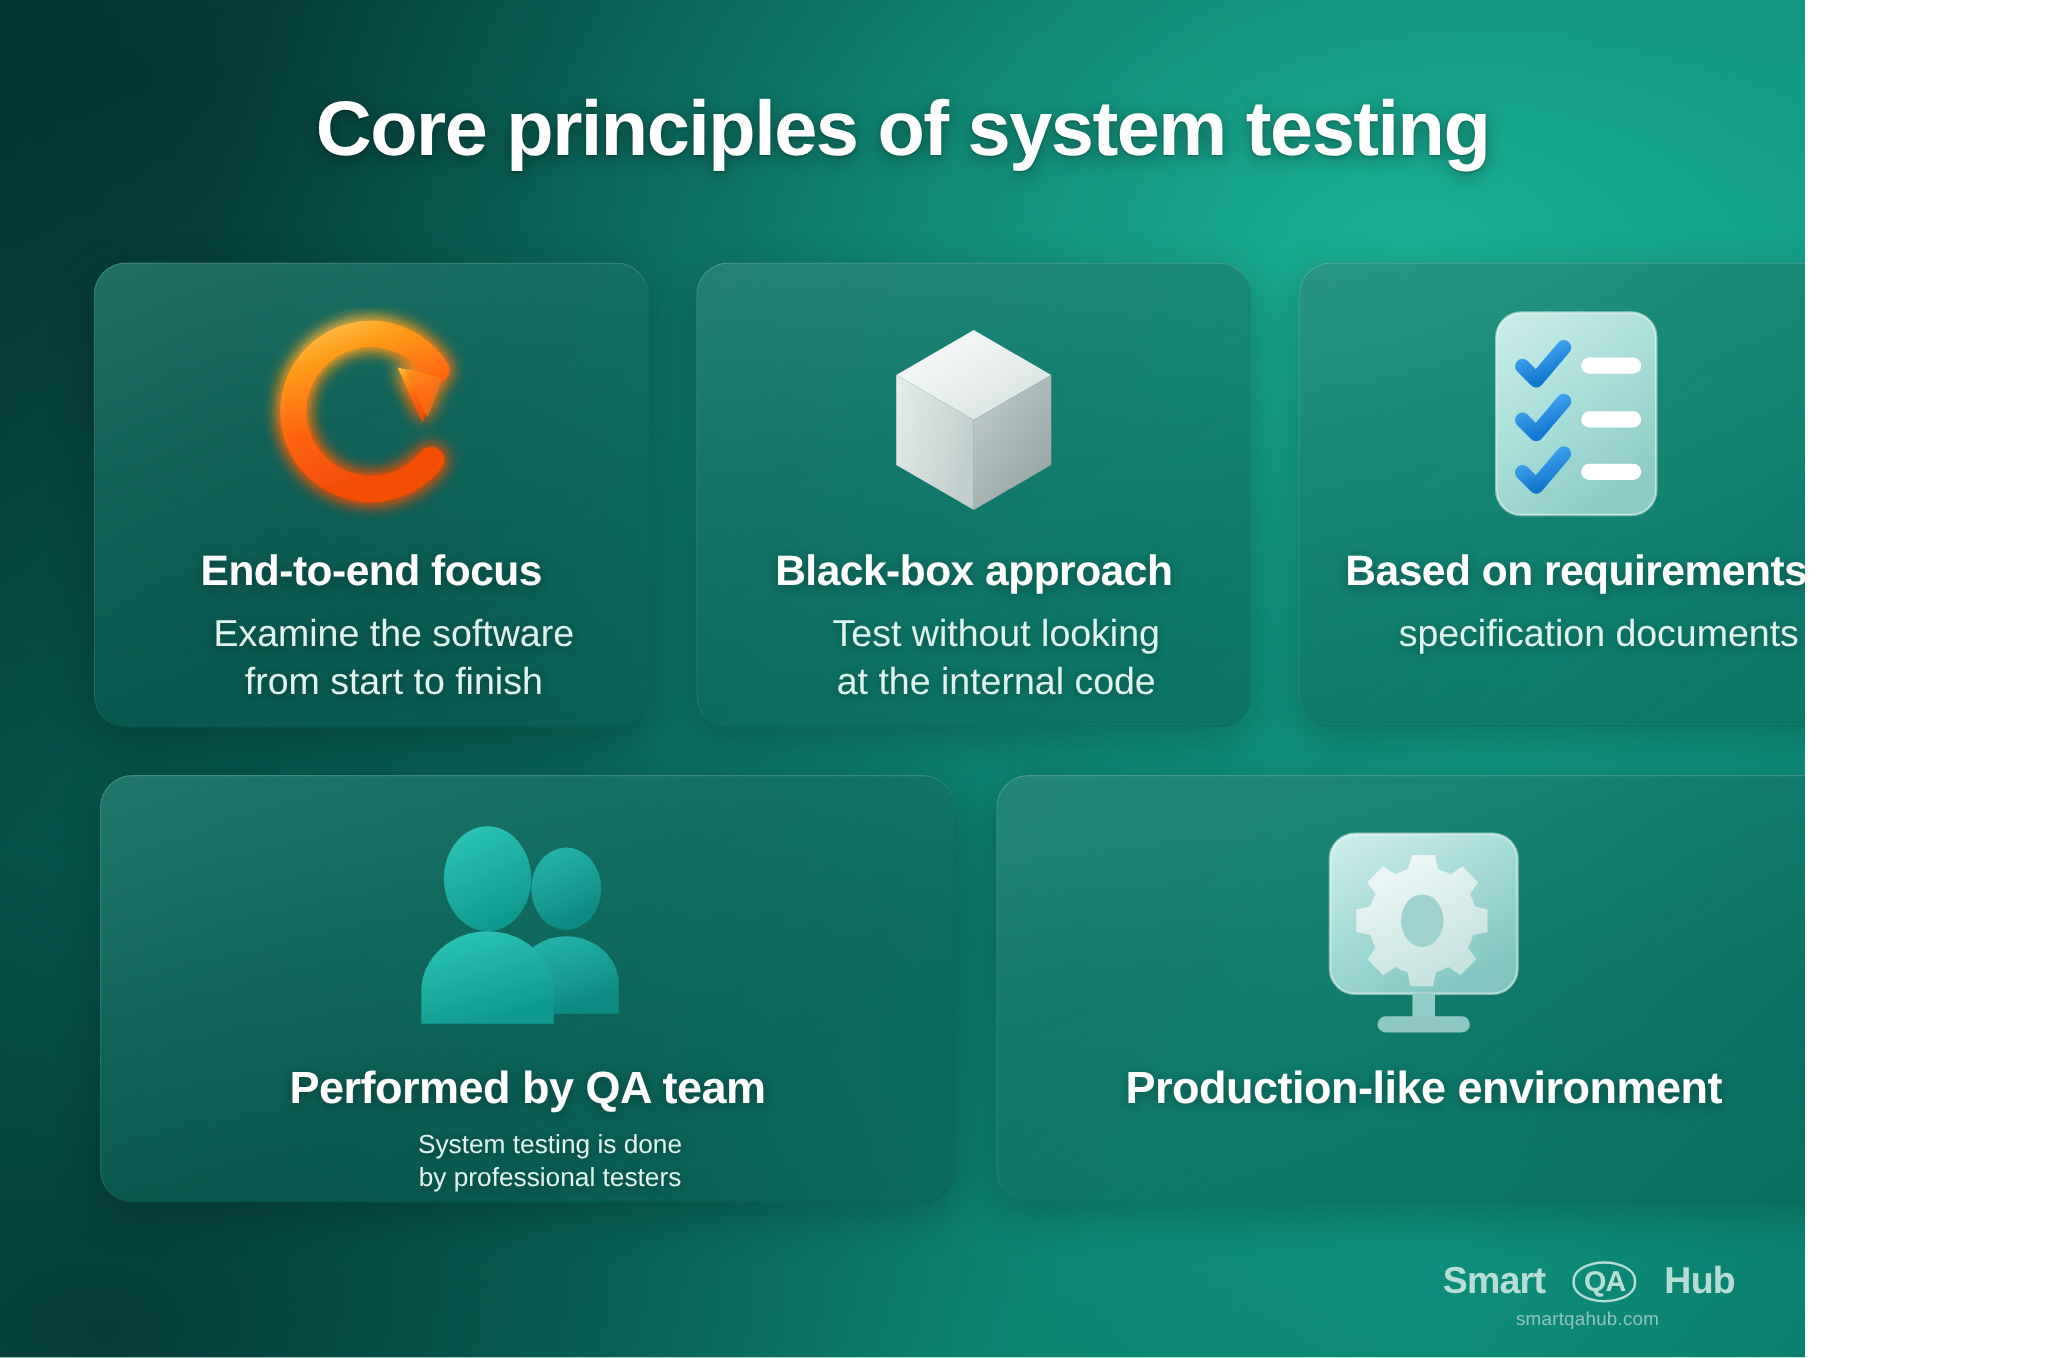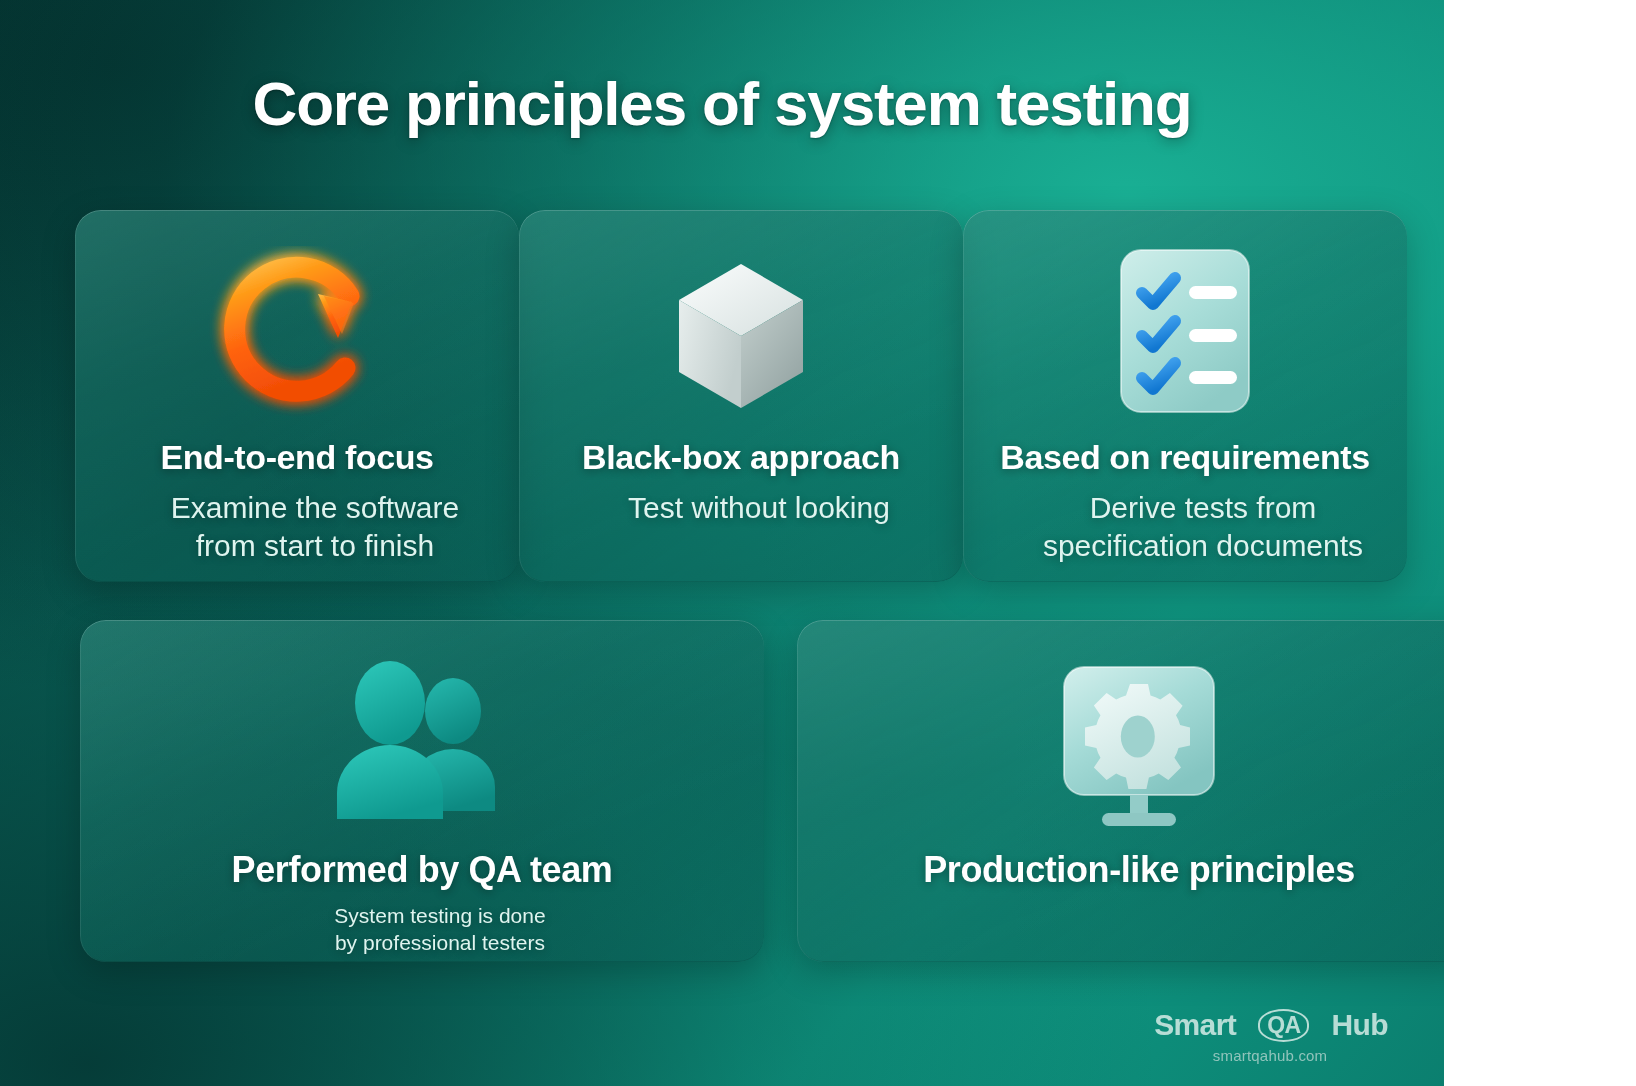--- a/index.html
+++ b/index.html
@@ -34,20 +34,21 @@
     text-shadow:0 3px 14px rgba(0,0,0,0.35), 0 1px 2px rgba(0,0,0,0.3);
     white-space:nowrap;
   }
 
   
   #grid-top{
     position:absolute;
     left:75px; top:210px;
     width:1410px;
     display:flex;
+    gap:38px;
   }
   #grid-bottom{
     position:absolute;
     left:80px; top:620px;
     width:1402px;
     display:flex;
     gap:33px;
   }
 
   .card{
@@ -202,20 +203,21 @@
           <g transform="translate(90,90)">
             <path d="M0,-72 L62,-36 L0,0 L-62,-36 Z" fill="url(#cube-top)"></path>
             <path d="M-62,-36 L0,0 L0,72 L-62,36 Z" fill="url(#cube-left)"></path>
             <path d="M62,-36 L62,36 L0,72 L0,0 Z" fill="url(#cube-right)"></path>
           </g>
         </svg>
       </div>
       <div class="card-heading">Black-box approach</div>
       <div class="card-desc">
         <span>Test without looking</span>
+        <span class="l2">at the internal code</span>
       </div>
     </div>
 
     <div class="card card-top">
       <div class="icon-wrap">
         <svg width="176" height="182" viewBox="0 0 176 182">
           <defs>
             <linearGradient id="clip-bg" x1="0" y1="0" x2="0.6" y2="1">
               <stop offset="0%" stop-color="#cfeeea"></stop>
               <stop offset="55%" stop-color="#a8ddd8"></stop>
@@ -235,21 +237,20 @@
           </g>
           <g fill="#ffffff">
             <rect x="92" y="42" width="48" height="13" rx="6.5"></rect>
             <rect x="92" y="85" width="48" height="13" rx="6.5"></rect>
             <rect x="92" y="127" width="48" height="13" rx="6.5"></rect>
           </g>
         </svg>
       </div>
       <div class="card-heading">Based on requirements</div>
       <div class="card-desc">
-        <span>Derive tests from</span>
         <span class="l2">specification documents</span>
       </div>
     </div>
 
   </div>
 
   <div id="grid-bottom">
 
     <div class="card card-bottom">
       <div class="icon-wrap">
@@ -294,21 +295,21 @@
           <rect x="28" y="8" width="150" height="128" rx="20" fill="url(#mon-bg)"></rect>
           <rect x="28" y="8" width="150" height="128" rx="20" fill="none" stroke="rgba(255,255,255,0.5)" stroke-width="2"></rect>
           <rect x="94" y="136" width="18" height="20" fill="#93ccc8"></rect>
           <rect x="66" y="154" width="74" height="13" rx="6.5" fill="#8ec7c3"></rect>
           <g transform="translate(103,70)" fill="url(#gear-g)">
             <path d="M-9,-45 h18 l2.5,11.5 a36 36 0 0 1 9.8,4.1 l9.6,-6.6 12.7,12.7 -6.6,9.6 a36 36 0 0 1 4.1,9.8 L51,-1.5 v18 L39.5,19 a36 36 0 0 1 -4.1,9.8 l6.6,9.6 -12.7,12.7 -9.6,-6.6 a36 36 0 0 1 -9.8,4.1 L7.4,60 h-18 L-13,48.6 a36 36 0 0 1 -9.8,-4.1 l-9.6,6.6 -12.7,-12.7 6.6,-9.6 a36 36 0 0 1 -4.1,-9.8 L-54,16.5 v-18 L-42.6,-4 a36 36 0 0 1 4.1,-9.8 l-6.6,-9.6 12.7,-12.7 9.6,6.6 a36 36 0 0 1 9.8,-4.1 Z"></path>
             <ellipse cx="-1.2" cy="7.5" rx="17" ry="21" fill="#9ed2ce"></ellipse>
           </g>
         </svg>
       </div>
-      <div class="card-heading">Production-like principles</div>
+      <div class="card-heading">Production-like environment</div>
     </div>
 
   </div>
 
   <div id="footer">
     <div id="logo-row">
       <span>Smart</span>
       <span id="logo-qa">QA</span>
       <span>Hub</span>
     </div>

